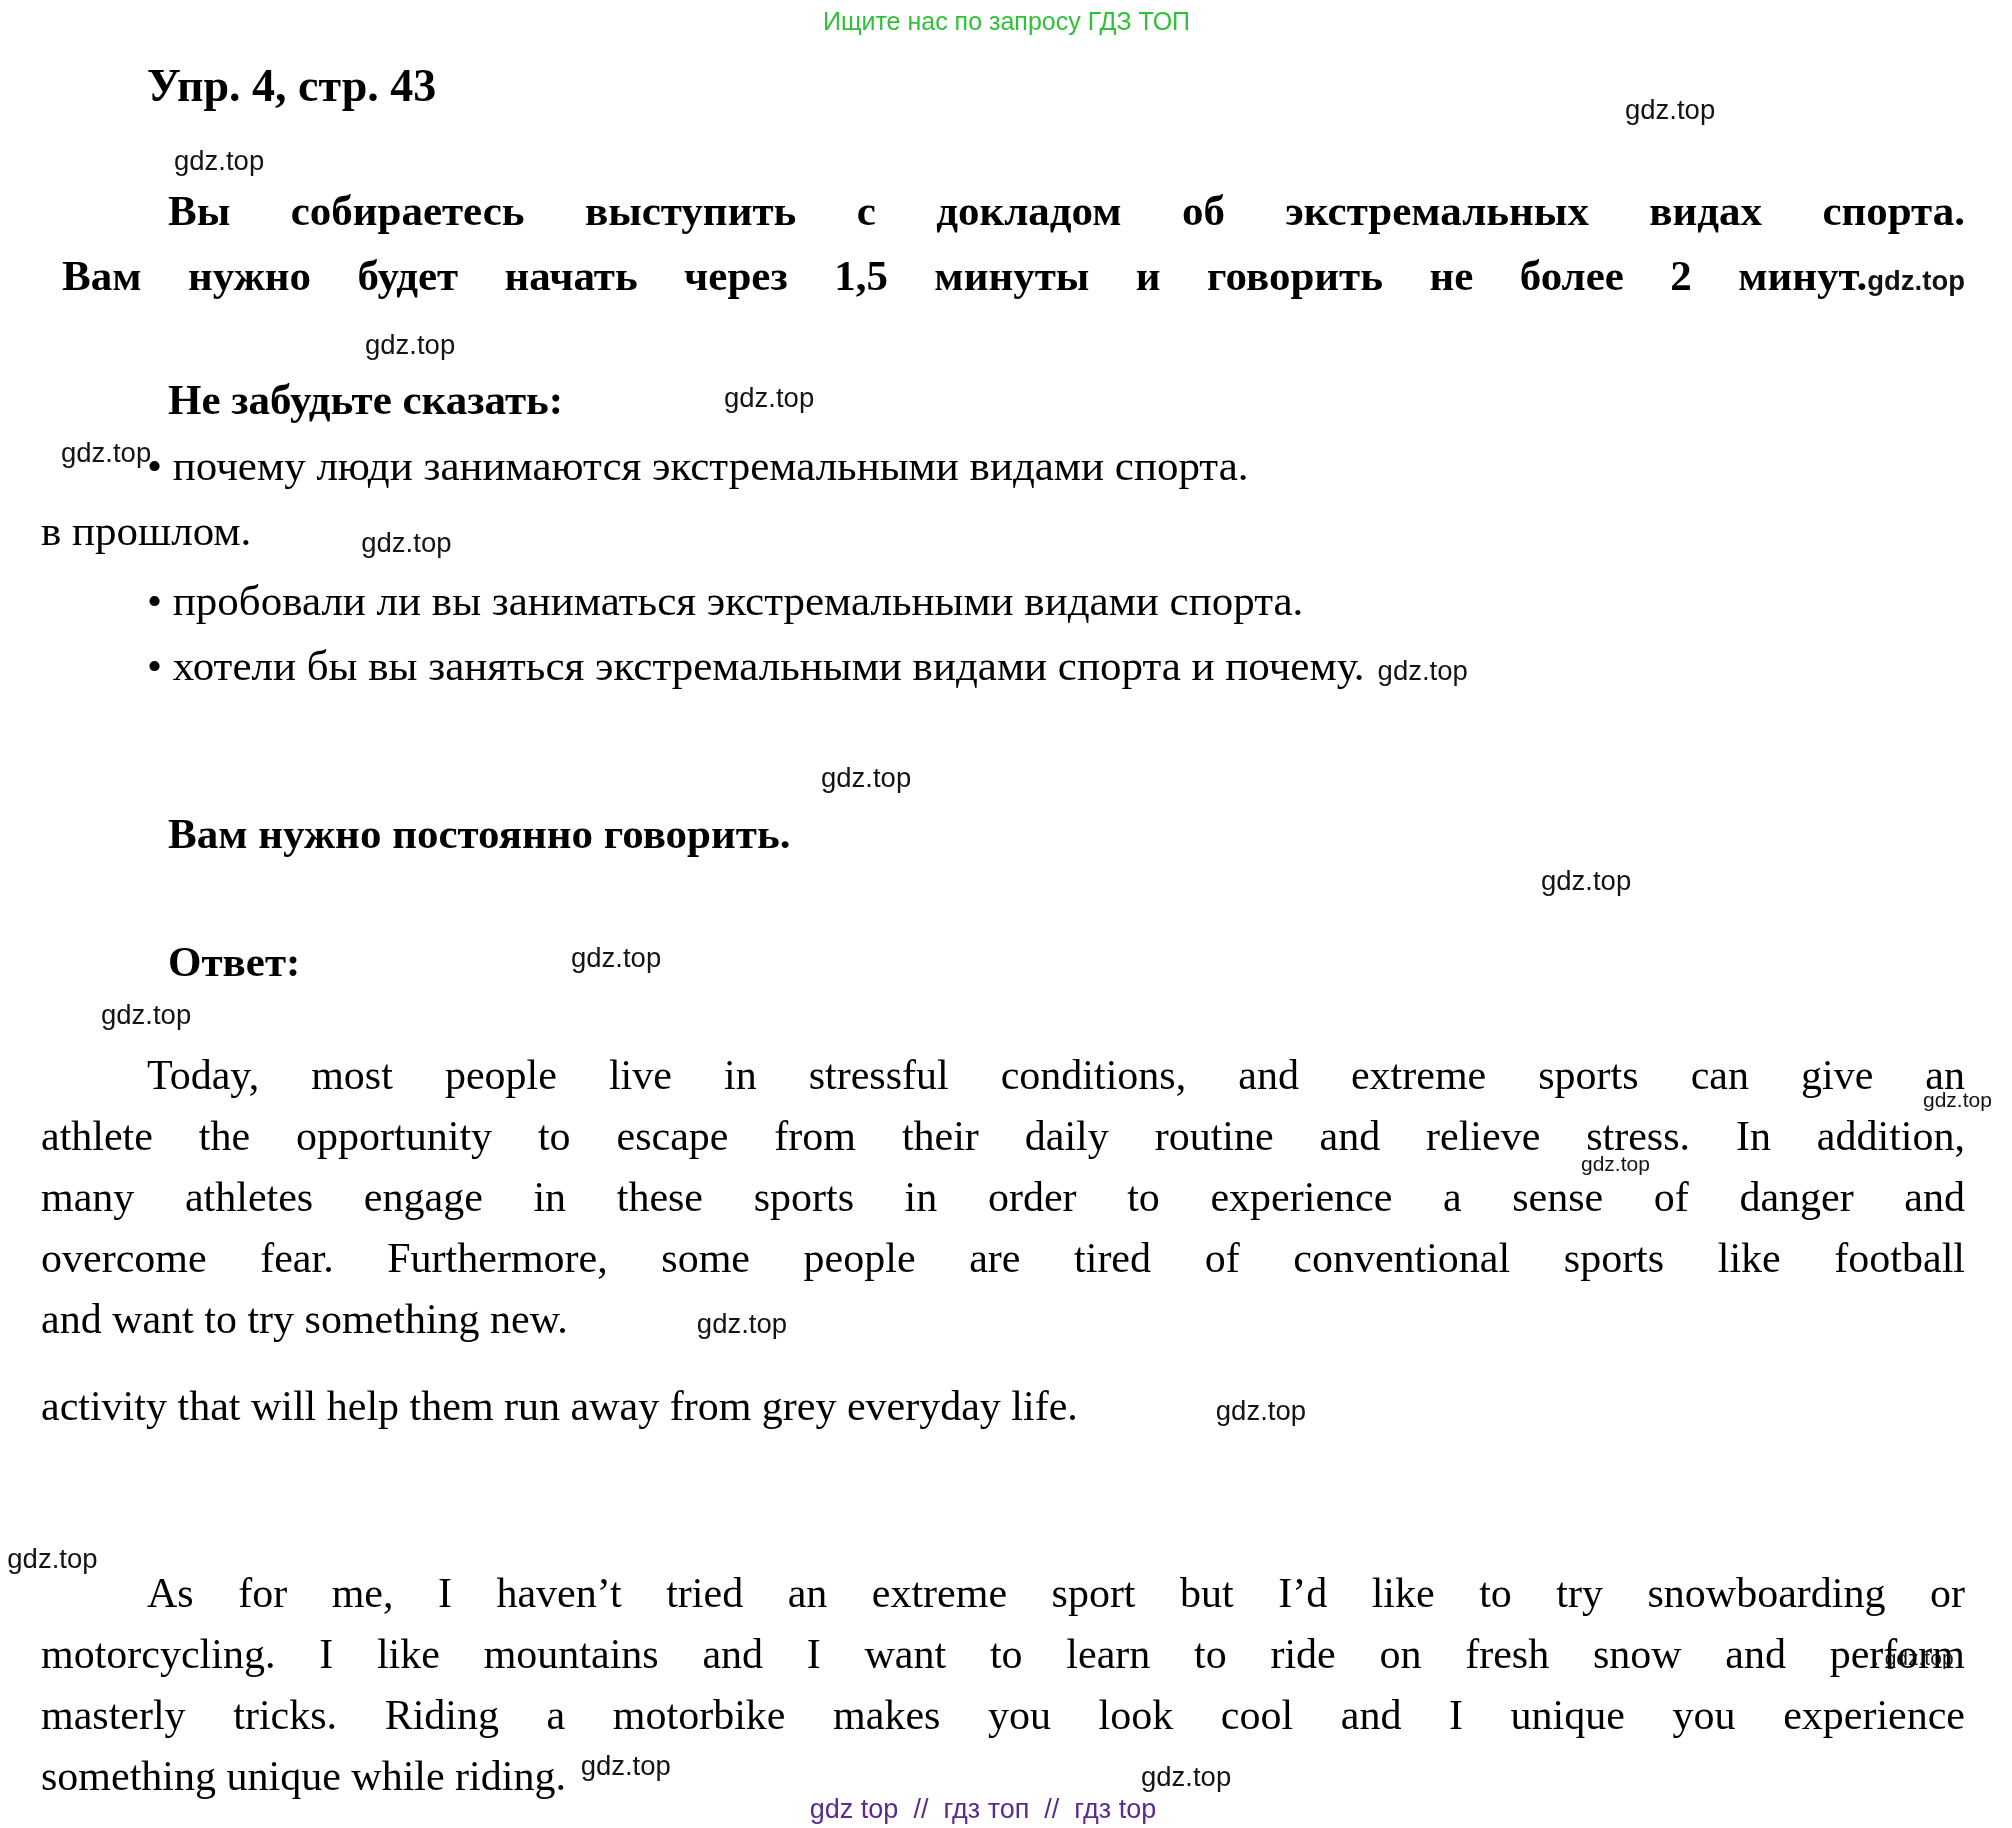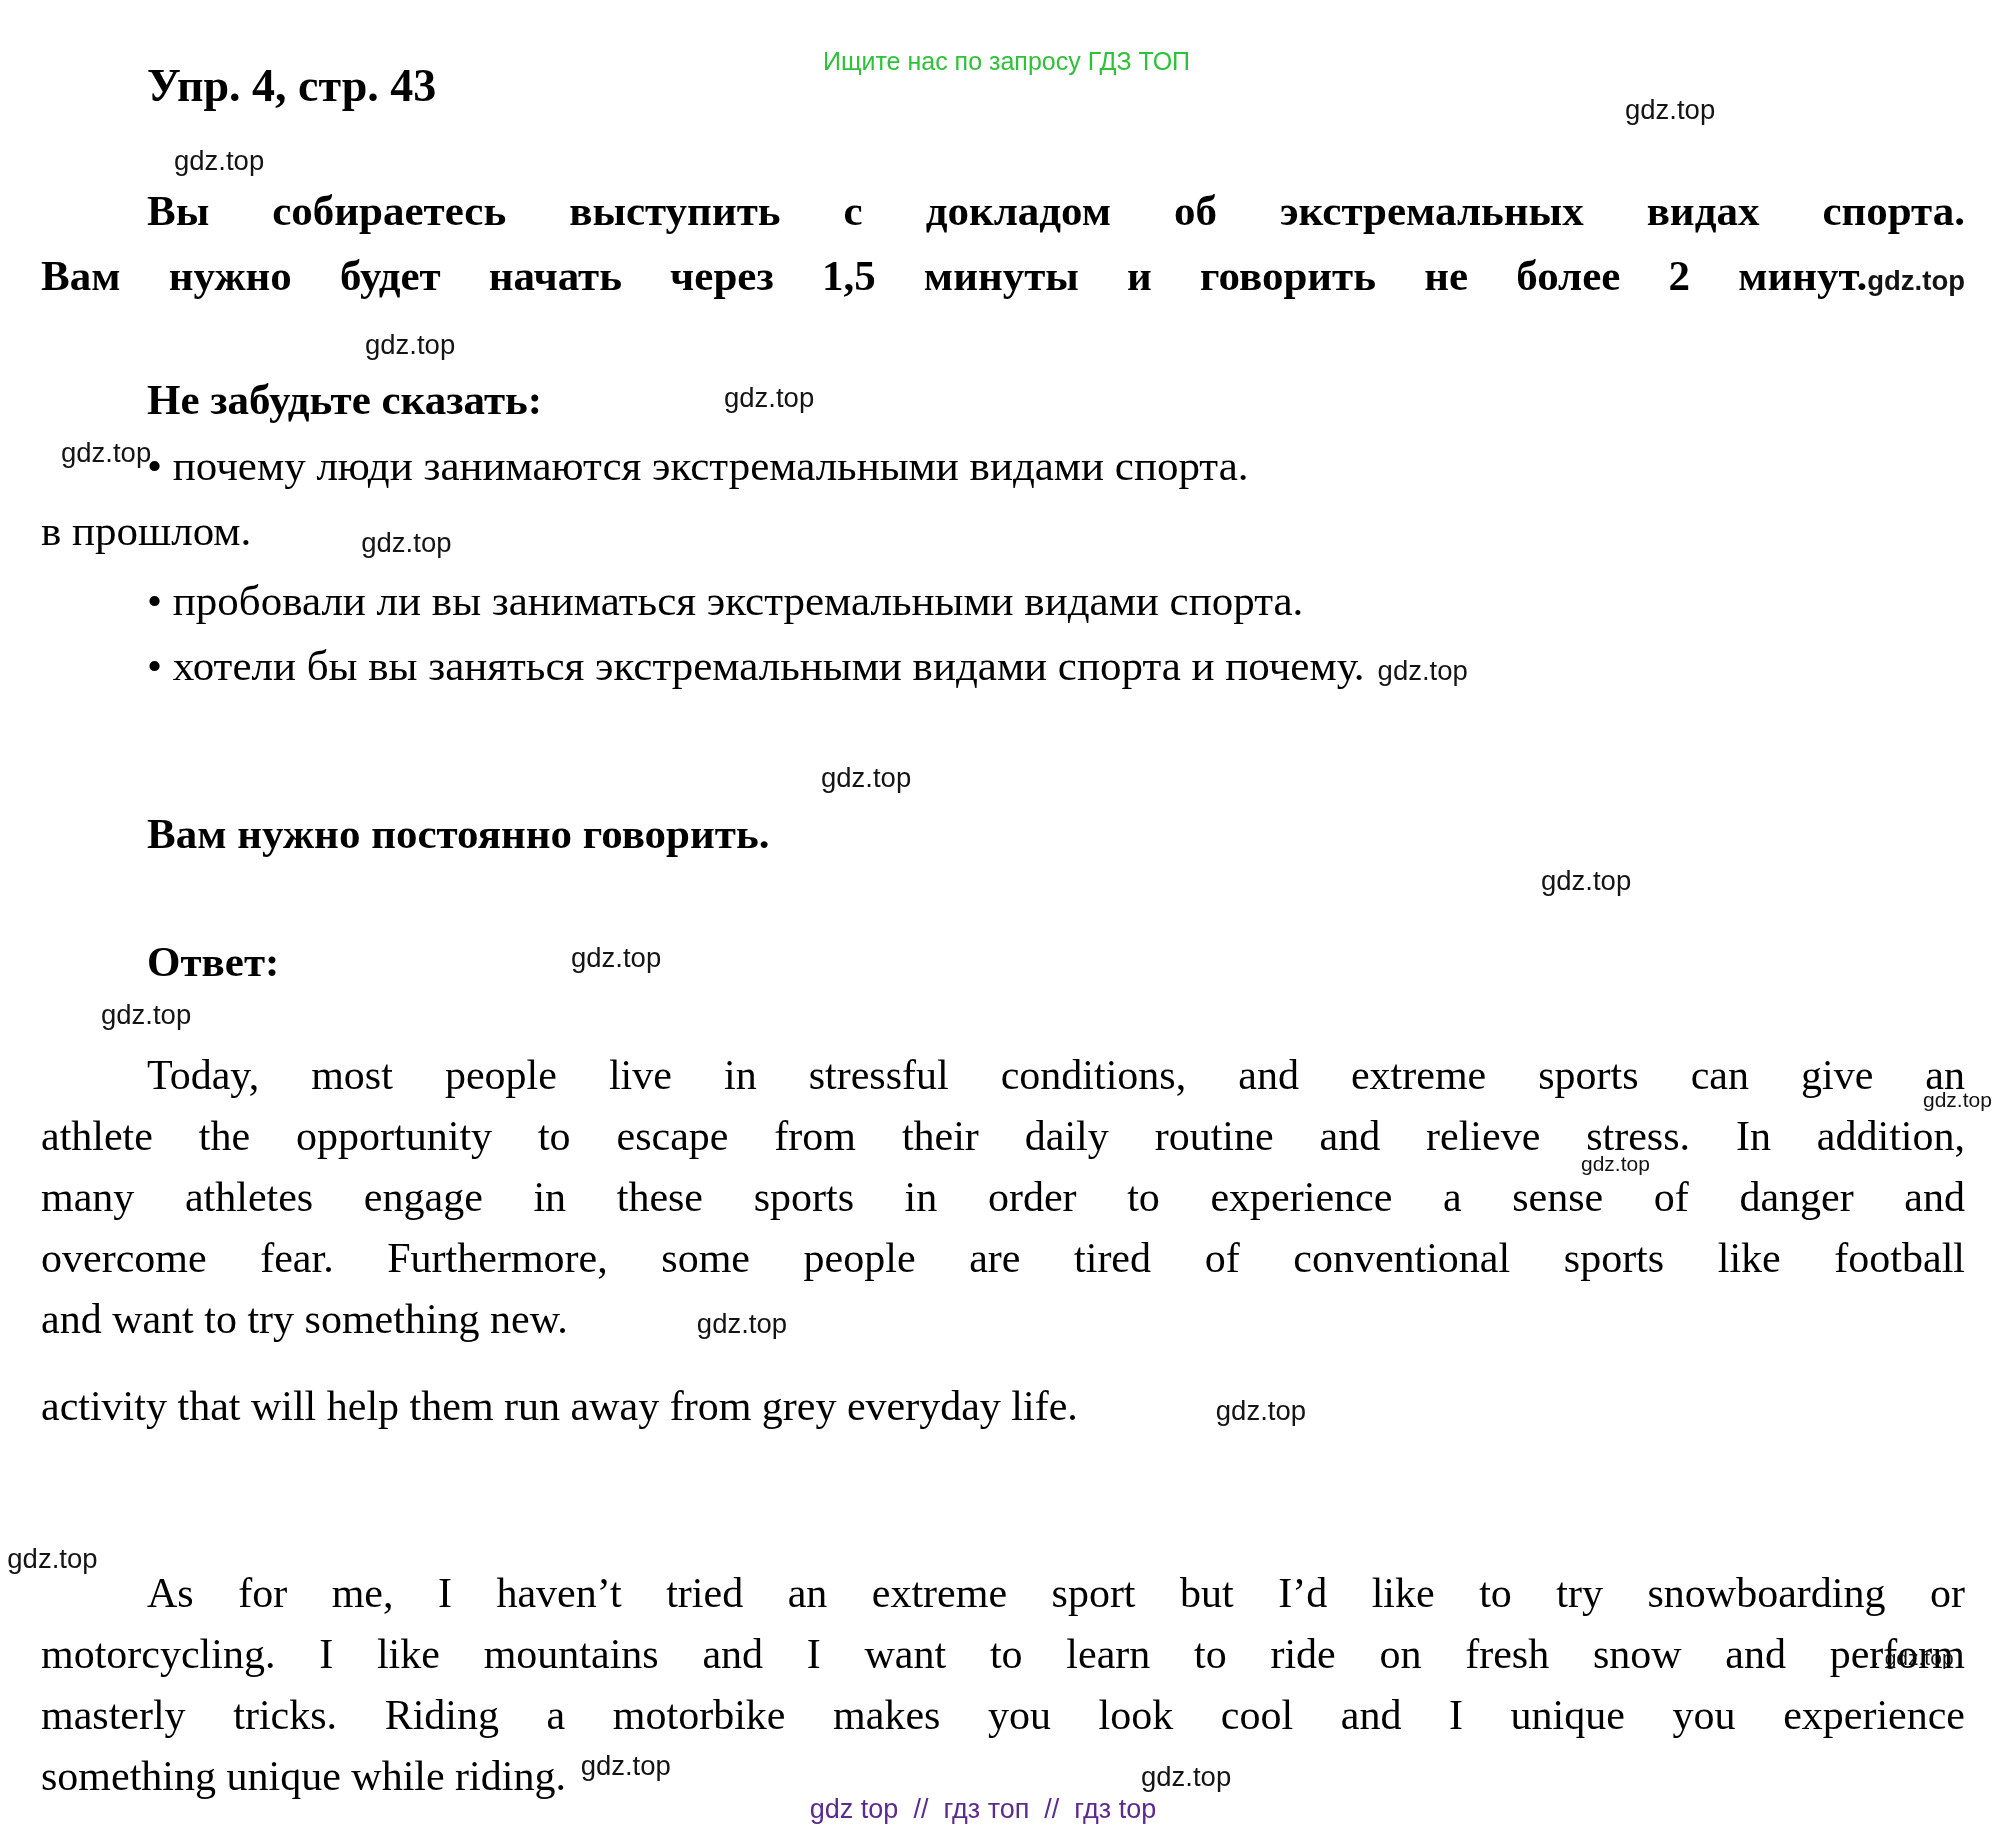--- a/index.html
+++ b/index.html
@@ -10,27 +10,27 @@
     font-family:"Liberation Serif", serif;
     color:#000000;
     overflow:hidden;
   }
   .sec { position:absolute; left:41px; width:1924px; }
 
   .hdr {
     position:absolute; top:7.3px; left:0; width:2013px;
     text-align:center;
     font-family:"Liberation Sans", sans-serif;
-    font-size:25px; color:#2ec139;margin-top:40px;
+    font-size:25px; color:#2ec139;
   }
   .title { top:59px; font-size:46px; font-weight:bold; padding-left:106px; }
 
   .line { font-size:42px; line-height:61px; }
   .ru   { font-size:43px; line-height:65px; }
-  .bold { font-weight:bold; }
+  .bold { font-weight:bold;margin-left:21px; }
   .ind  { padding-left:106px; }
   .j    { text-align:justify; text-align-last:justify; }
 
   .wm {
     position:absolute;
     font-family:"Liberation Sans", sans-serif;
     font-size:27.5px; line-height:1; color:#141414;
     white-space:nowrap;
   }
   .wm-sm { font-size:21px; }

